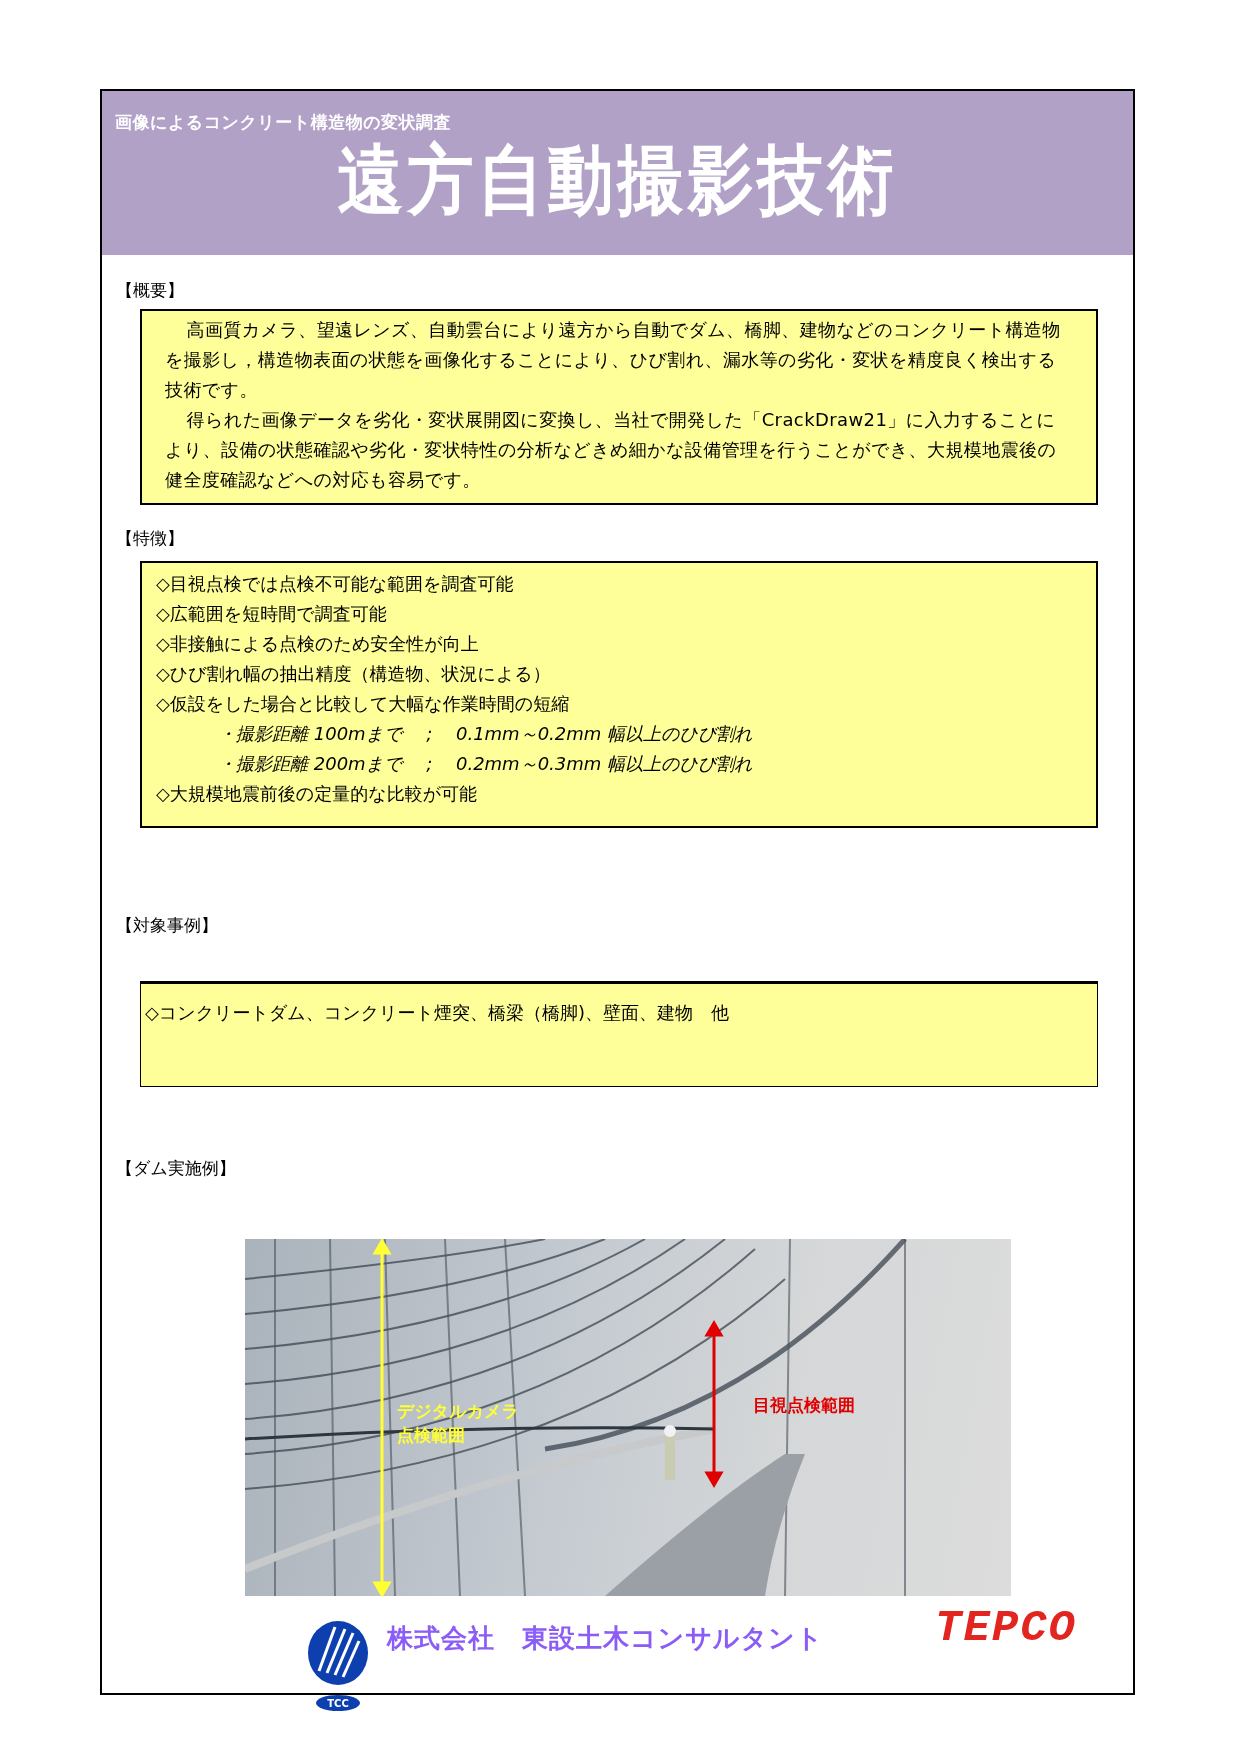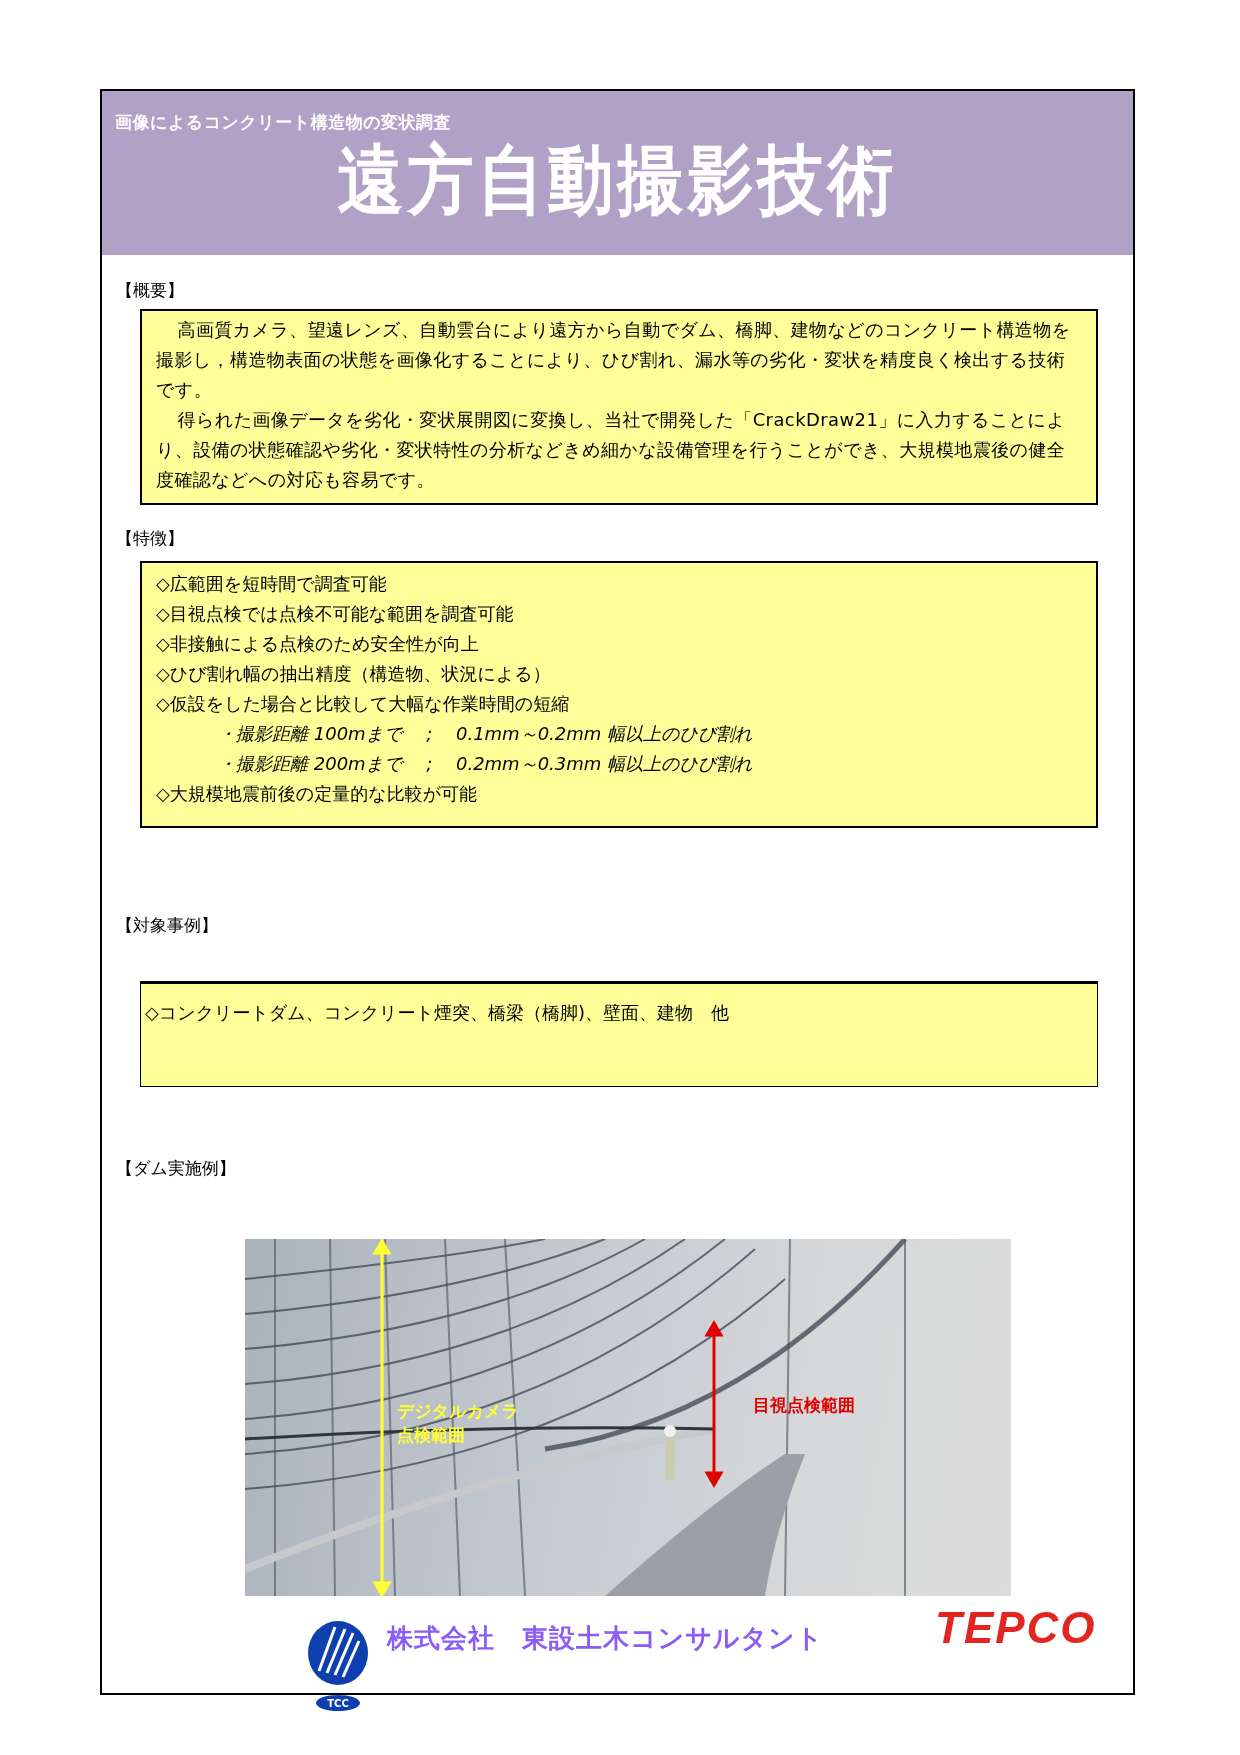--- a/index.html
+++ b/index.html
@@ -11,55 +11,55 @@
   .banner-sub { position: absolute; left: 13px; top: 6px; font-size: 17px; font-weight: bold;
                 color: #ffffff; letter-spacing: 0.5px; font-family: "DejaVu Sans", sans-serif; margin-top: 14px; }
   .banner-title { position: absolute; left: 0; right: 0; top: 45px; text-align: center;
                   font-size: 66px; font-weight: bold; color: #ffffff; letter-spacing: 4px;
                   font-family: "DejaVu Sans", sans-serif; transform: scaleY(1.15); }
   .heading { position: absolute; left: 14px; font-size: 17px; font-family: "DejaVu Sans", sans-serif; }
   .box { position: absolute; left: 38px; width: 958px; background: #ffff99;
          border: 2px solid #000; box-sizing: border-box; font-size: 18px; line-height: 30px;
          font-family: "DejaVu Sans", sans-serif; }
   .box p { margin: 0; }
-  .overview { top: 218px; height: 196px; padding: 4px 14px; }
+  .overview { top: 218px; height: 196px; padding: 4px 23px; }
   .overview p { text-indent: 1.2em; letter-spacing: 0.4px; }
   .features { top: 470px; height: 267px; padding: 6px 14px; }
   .features .item { white-space: pre; }
   .features .sub { padding-left: 62px; white-space: pre; font-style: italic; }
   .targets { top: 890px; height: 106px; padding: 14px 4px; border-top-width: 3px; border-right-width: 1px; border-bottom-width: 1px; border-left-width: 1px; }
   .photo { position: absolute; left: 143px; top: 1148px; width: 766px; height: 357px;
            overflow: hidden; background: linear-gradient(100deg, #aab2bb 0%, #c6ccd2 45%, #d5d7d8 70%, #dcdcdc 100%); }
   .photo svg { position: absolute; left: 0; top: 0; }
   .footer-logo { position: absolute; left: 203px; top: 1528px; width: 66px; height: 96px; }
   .company { position: absolute; left: 285px; top: 1530px; font-size: 26px; font-weight: bold;
              color: #8b5cf6; font-family: "DejaVu Sans", sans-serif; letter-spacing: 1px; }
   .tepco { position: absolute; left: 833px; top: 1512px; font-size: 44px; font-weight: bold;
-           font-style: italic; color: #e3251f; font-family: Liberation Sans, sans-serif; letter-spacing: 2px; }
+           font-style: italic; color: #e3251f; font-family: Liberation Mono, monospace; letter-spacing: 2px; }
 </style>
 </head>
 <body>
 
 <div class="page">
 
   <div class="banner">
     <div class="banner-sub">画像によるコンクリート構造物の変状調査</div>
     <div class="banner-title">遠方自動撮影技術</div>
   </div>
 
   <div class="heading" style="top:188px;">【概要】</div>
   <div class="box overview">
     <p>高画質カメラ、望遠レンズ、自動雲台により遠方から自動でダム、橋脚、建物などのコンクリート構造物を撮影し，構造物表面の状態を画像化することにより、ひび割れ、漏水等の劣化・変状を精度良く検出する技術です。</p>
     <p>得られた画像データを劣化・変状展開図に変換し、当社で開発した「CrackDraw21」に入力することにより、設備の状態確認や劣化・変状特性の分析などきめ細かな設備管理を行うことができ、大規模地震後の健全度確認などへの対応も容易です。</p>
   </div>
 
   <div class="heading" style="top:436px;">【特徴】</div>
   <div class="box features">
+    <div class="item">◇目視点検では点検不可能な範囲を調査可能</div>
     <div class="item">◇広範囲を短時間で調査可能</div>
-    <div class="item">◇目視点検では点検不可能な範囲を調査可能</div>
     <div class="item">◇非接触による点検のため安全性が向上</div>
     <div class="item">◇ひび割れ幅の抽出精度（構造物、状況による）</div>
     <div class="item">◇仮設をした場合と比較して大幅な作業時間の短縮</div>
     <div class="sub">・撮影距離 100mまで　 ;　 0.1mm～0.2mm 幅以上のひび割れ</div>
     <div class="sub">・撮影距離 200mまで　 ;　 0.2mm～0.3mm 幅以上のひび割れ</div>
     <div class="item">◇大規模地震前後の定量的な比較が可能</div>
   </div>
 
   <div class="heading" style="top:823px;">【対象事例】</div>
   <div class="box targets">

